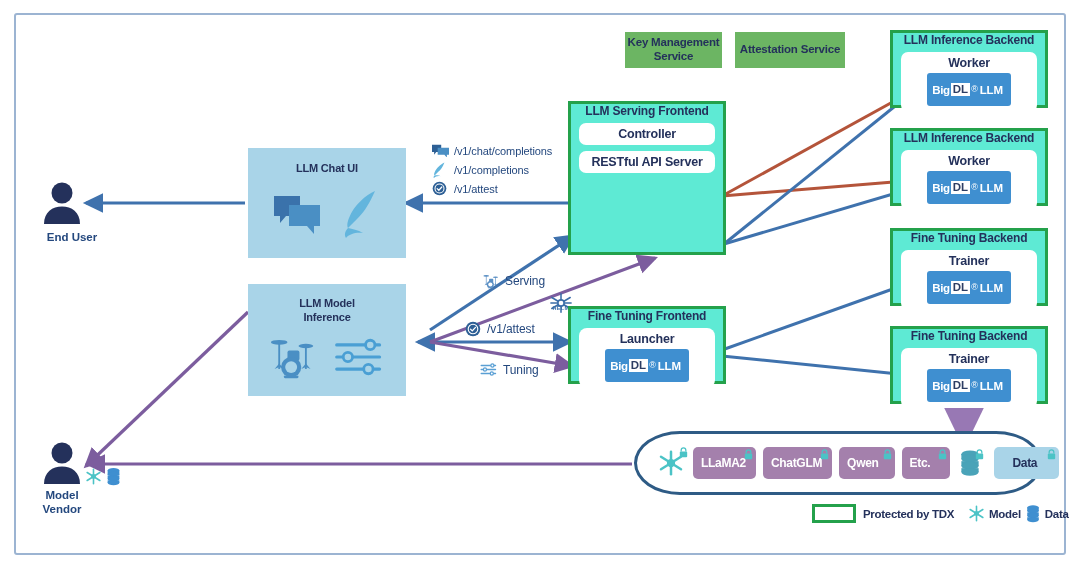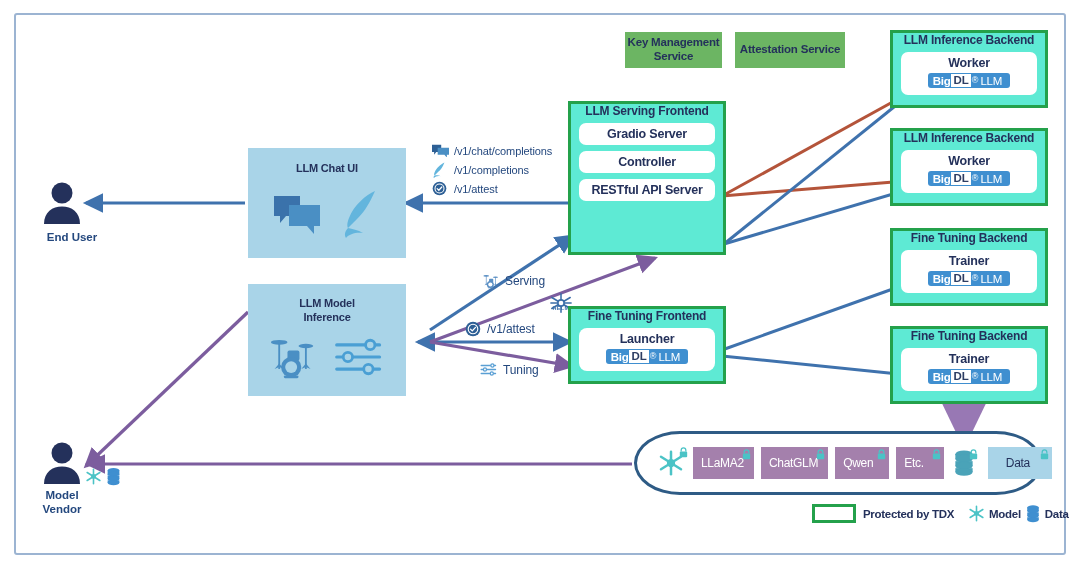--- a/index.html
+++ b/index.html
@@ -22,44 +22,44 @@
   .white-card:last-child{margin-bottom:0;}
   .white-card .lbl{color:#24315b;font-weight:bold;font-size:12.5px;letter-spacing:-0.2px;}
   .bluebox{background:#a9d4e8;}
   .bluebox .hd{color:#24315b;font-weight:bold;font-size:11px;text-align:center;letter-spacing:-0.2px;line-height:1.25;}
 
   
   .bigdl{display:inline-flex;align-items:center;background:#3f8fd0;border-radius:3px;
          padding:1px 8px 1px 5px;margin-top:3px;}
   .bigdl .big{color:#fff;font-weight:bold;font-size:11.5px;font-style:normal;letter-spacing:-0.3px;}
   .bigdl .dl{background:#fff;color:#2d3d63;font-weight:bold;font-size:11.5px;
-             padding:0 2px;margin:0 1px;line-height:1.15;}
+             padding:0 2px;margin:9px 1px;line-height:1.15;}
   .bigdl .reg{color:#fff;font-size:9px;vertical-align:super;line-height:1;margin-right:2px;}
-  .bigdl .llm{color:#fff;font-weight:normal;font-size:11.5px;letter-spacing:-0.2px;}
+  .bigdl .llm{color:#fff;font-weight:bold;font-size:11.5px;letter-spacing:-0.2px;}
 
   
   .person-lbl{position:absolute;color:#24487e;font-weight:bold;font-size:11.5px;text-align:center;line-height:1.2;}
 
   
   .eplist{position:absolute;}
   .eprow{display:flex;align-items:center;margin-bottom:4px;}
   .eprow .ep-ic{width:17px;height:15px;margin-right:5px;flex:0 0 17px;display:flex;align-items:center;}
   .eprow .ep-tx{color:#24487e;font-size:11px;letter-spacing:-0.1px;}
 
   .flowlbl{position:absolute;display:flex;align-items:center;}
   .flowlbl .fi{width:19px;height:17px;margin-right:5px;display:flex;align-items:center;justify-content:center;}
   .flowlbl .ft{color:#24487e;font-size:12px;letter-spacing:-0.1px;}
 
   
   #datastore{position:absolute;left:634px;top:431px;width:408px;height:64px;}
   .ds-body{position:absolute;left:0;top:0;width:100%;height:100%;border:3px solid #2e5b85;
            border-radius:46px/32px;background:#fff;box-sizing:border-box;}
   .ds-items{position:absolute;left:0;top:0;width:100%;height:100%;display:flex;align-items:center;
             justify-content:flex-start;padding-left:22px;gap:7px;box-sizing:border-box;}
-  .pill{position:relative;background:#a480ac;border-radius:0;color:#fff;font-weight:normal;font-size:12px;
+  .pill{position:relative;background:#a480ac;border-radius:5px;color:#fff;font-weight:bold;font-size:12px;
         padding:9px 10px 9px 8px;letter-spacing:-0.3px;}
   .pill.data{background:#a9d4e8;color:#24315b;padding:9px 22px 9px 18px;}
   .lockb{position:absolute;right:3px;top:2px;}
 
   .legend{position:absolute;left:812px;top:504px;display:flex;align-items:center;gap:7px;}
   .legend .lg-box{width:44px;height:19px;border:3px solid #24a14b;background:#fff;box-sizing:border-box;}
   .legend .lg-tx{color:#24315b;font-weight:bold;font-size:11.5px;letter-spacing:-0.3px;}
 
   .ic{display:block;}
 </style>
@@ -333,23 +333,20 @@
         <line x1="4" y1="12" x2="26" y2="12"></line>
       </g>
       <circle cx="15" cy="12" r="3.4" fill="#fff" stroke="#3a6ea8" stroke-width="1.7"></circle>
     </svg>
     <div style="font-size:5.5px;font-weight:bold;color:#3a6ea8;letter-spacing:0.4px;margin-top:-13px;position:relative;">HELM</div>
   </div>
 
   <div class="node tdx" style="left:568px;top:101px;width:158px;height:154px;">
     <div class="ttl">LLM Serving Frontend</div>
     <div class="white-card">
-      <div class="lbl">Gradio Server</div>
-    </div>
-    <div class="white-card">
       <div class="lbl">Controller</div>
     </div>
     <div class="white-card">
       <div class="lbl">RESTful API Server</div>
     </div>
   </div>
 
   <div class="node tdx" style="left:568px;top:306px;width:158px;height:78px;">
     <div class="ttl">Fine Tuning Frontend</div>
     <div class="white-card" style="padding-bottom:6px;border-radius:8px;">

